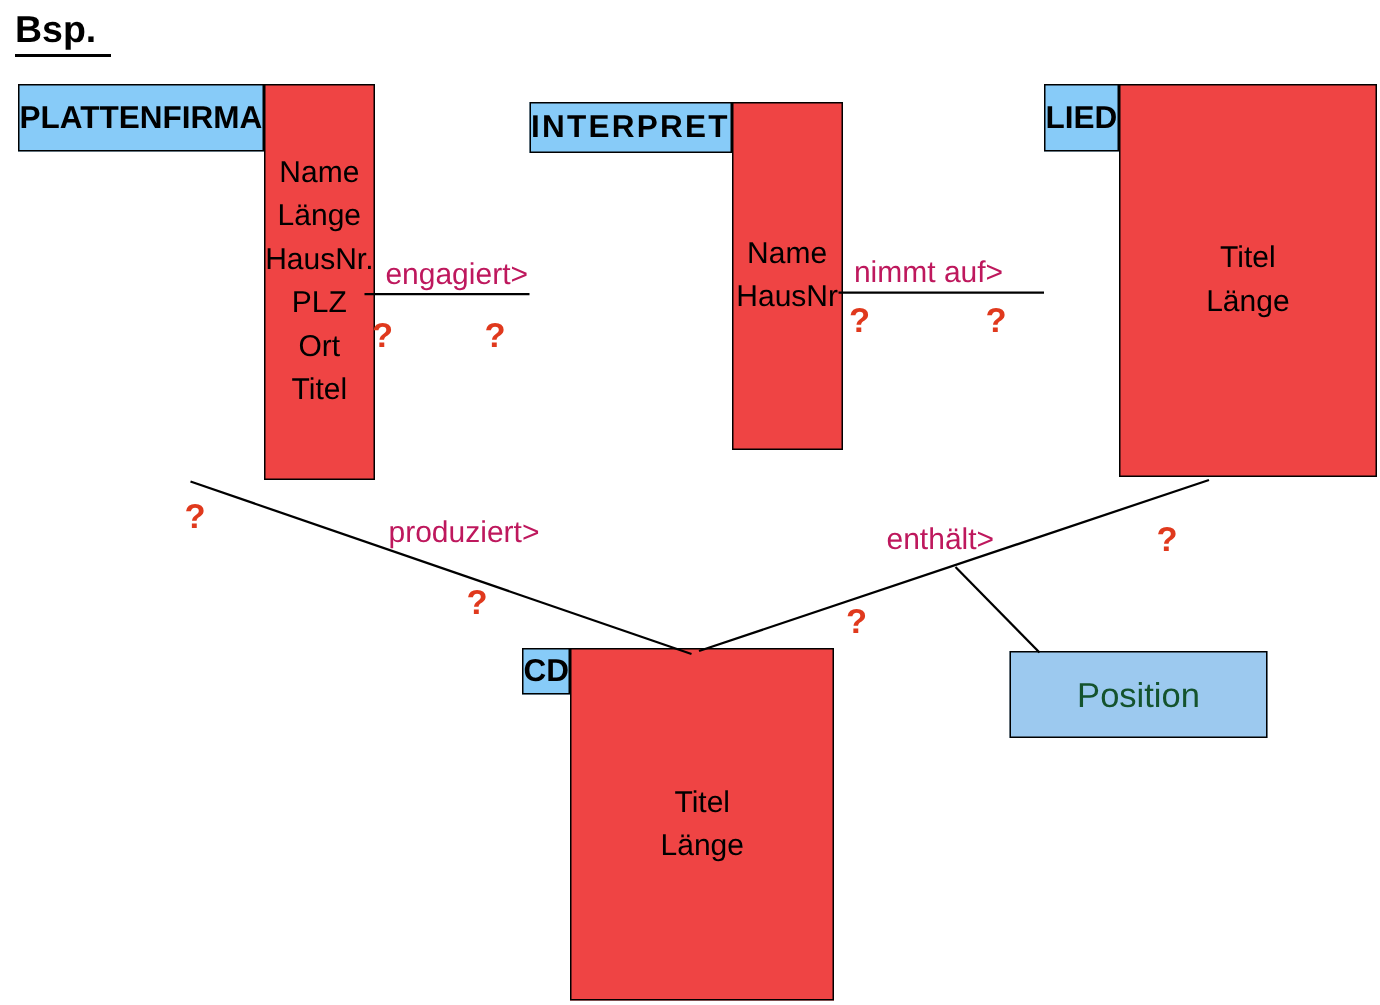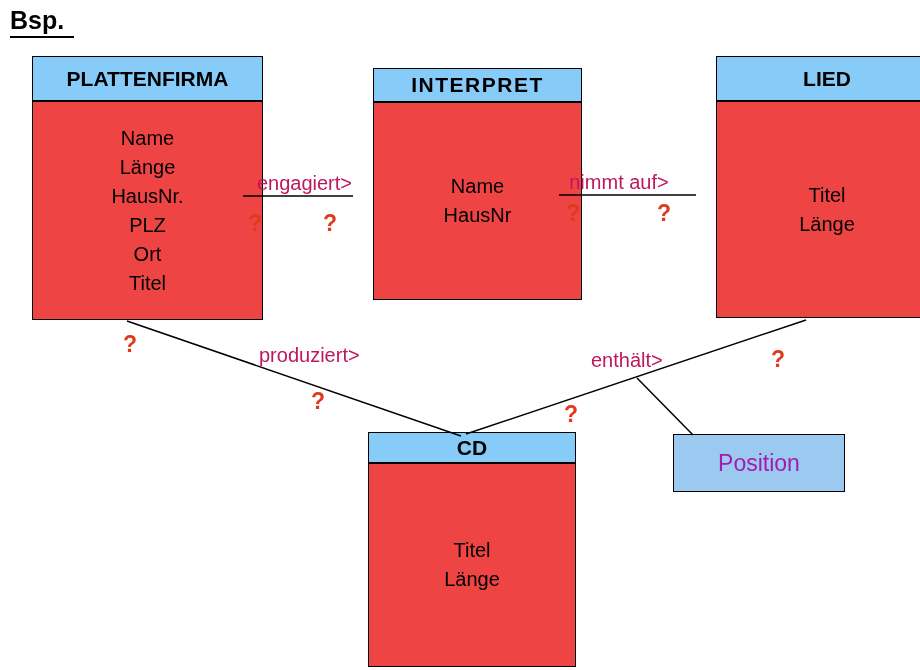--- a/index.html
+++ b/index.html
@@ -24,22 +24,20 @@
     color: #000;
     border-bottom: 2px solid #000;
     padding-right: 10px;
     padding-bottom: 1px;
     z-index: 3;
   }
   .entity {
     position: absolute;
     z-index: 1;
     display: flex;
-    flex-direction: column;
-    margin-left: 20px;
   }
   .entity-header {
     border: 1.5px solid #000;
     background: #87CBF8;
     display: flex;
     align-items: center;
     justify-content: center;
     font-weight: bold;
     font-size: 21px;
     color: #000;
@@ -64,21 +62,21 @@
   .spaced-title { letter-spacing: 1.5px; }
   .attr-box {
     position: absolute;
     z-index: 1;
     border: 1.5px solid #000;
     background: #9CC9EF;
     display: flex;
     align-items: center;
     justify-content: center;
     font-size: 23px;
-    color: #a21caf;
+    color: #14532d;
   }
   #connectors {
     position: absolute;
     left: 0;
     top: 0;
     z-index: 2;
     pointer-events: none;
   }
   .rel-label {
     position: absolute;

